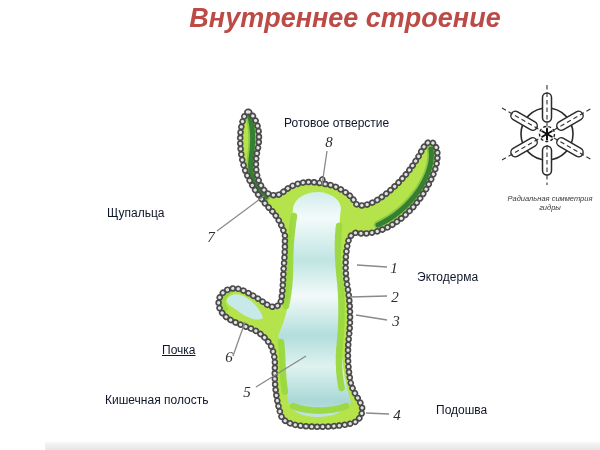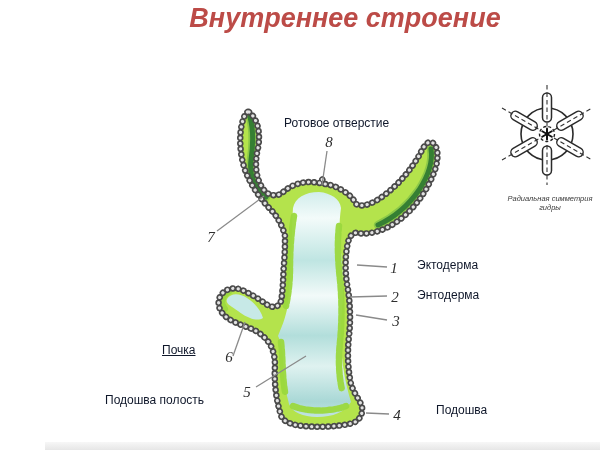--- a/index.html
+++ b/index.html
@@ -4,21 +4,21 @@
 <style>
   html,body{margin:0;padding:0;background:#fff;}
   .canvas{position:relative;width:600px;height:450px;background:#ffffff;overflow:hidden;
           font-family:"Liberation Sans",sans-serif;margin-left:45px;}
   .title{position:absolute;left:0;top:3px;width:600px;text-align:center;
          font-weight:bold;font-style:italic;font-size:27px;line-height:31px;
          color:#bc4b47;letter-spacing:0px;}
   .lbl{position:absolute;font-size:12px;color:#0f172a;white-space:nowrap;}
   .lbl-mouth{left:239px;top:116px;}
   .lbl-tentacles{left:62px;top:206px;}
-  .lbl-ectoderm{left:372px;top:258px;}
+  .lbl-ectoderm{left:372px;top:270px;}
   .lbl-entoderm{left:372px;top:288px;}
   .lbl-mesoglea{left:372px;top:315px;}
   .lbl-bud{left:117px;top:343px;text-decoration:underline;}
   .lbl-gut{left:60px;top:393px;}
   .lbl-sole{left:391px;top:403px;}
   .hydra-svg{position:absolute;left:130px;top:85px;width:330px;height:360px;}
   .inset-svg{position:absolute;left:440px;top:82px;width:130px;height:112px;}
   .inset-caption{position:absolute;left:440px;top:194px;width:130px;text-align:center;
                  font-size:7.5px;line-height:9px;color:#3a3a3a;font-style:italic;}
   .bottom-strip{position:absolute;left:0;bottom:0;width:600px;height:8px;
@@ -162,24 +162,24 @@
       <text class="num" x="351" y="326">3</text>
       <text class="num" x="352" y="420">4</text>
       <text class="num" x="202" y="397">5</text>
       <text class="num" x="184" y="362">6</text>
       <text class="num" x="166" y="242">7</text>
       <text class="num" x="284" y="147">8</text>
     </g>
   </svg>
 
   <div class="lbl lbl-mouth">Ротовое отверстие</div>
+  <div class="lbl lbl-tentacles">Щупальца</div>
   <div class="lbl lbl-ectoderm">Эктодерма</div>
-  <div class="lbl lbl-entoderm">Энтодерма</div>
   <div class="lbl lbl-bud">Почка</div>
-  <div class="lbl lbl-gut">Подошва полость</div>
+  <div class="lbl lbl-gut">Кишечная полость</div>
   <div class="lbl lbl-sole">Подошва</div>
 
   <svg class="inset-svg" viewBox="0 0 130 112">
     <g>
       <circle cx="62" cy="52" r="26" fill="#ffffff" stroke="#2b2b2b" stroke-width="1.6"></circle>
       <g fill="#ffffff" stroke="#2b2b2b" stroke-width="1.5">
         <rect x="57.5" y="11" width="9" height="29" rx="4.5" transform="rotate(0,62,52)"></rect>
         <rect x="57.5" y="11" width="9" height="29" rx="4.5" transform="rotate(60,62,52)"></rect>
         <rect x="57.5" y="11" width="9" height="29" rx="4.5" transform="rotate(120,62,52)"></rect>
         <rect x="57.5" y="11" width="9" height="29" rx="4.5" transform="rotate(180,62,52)"></rect>

